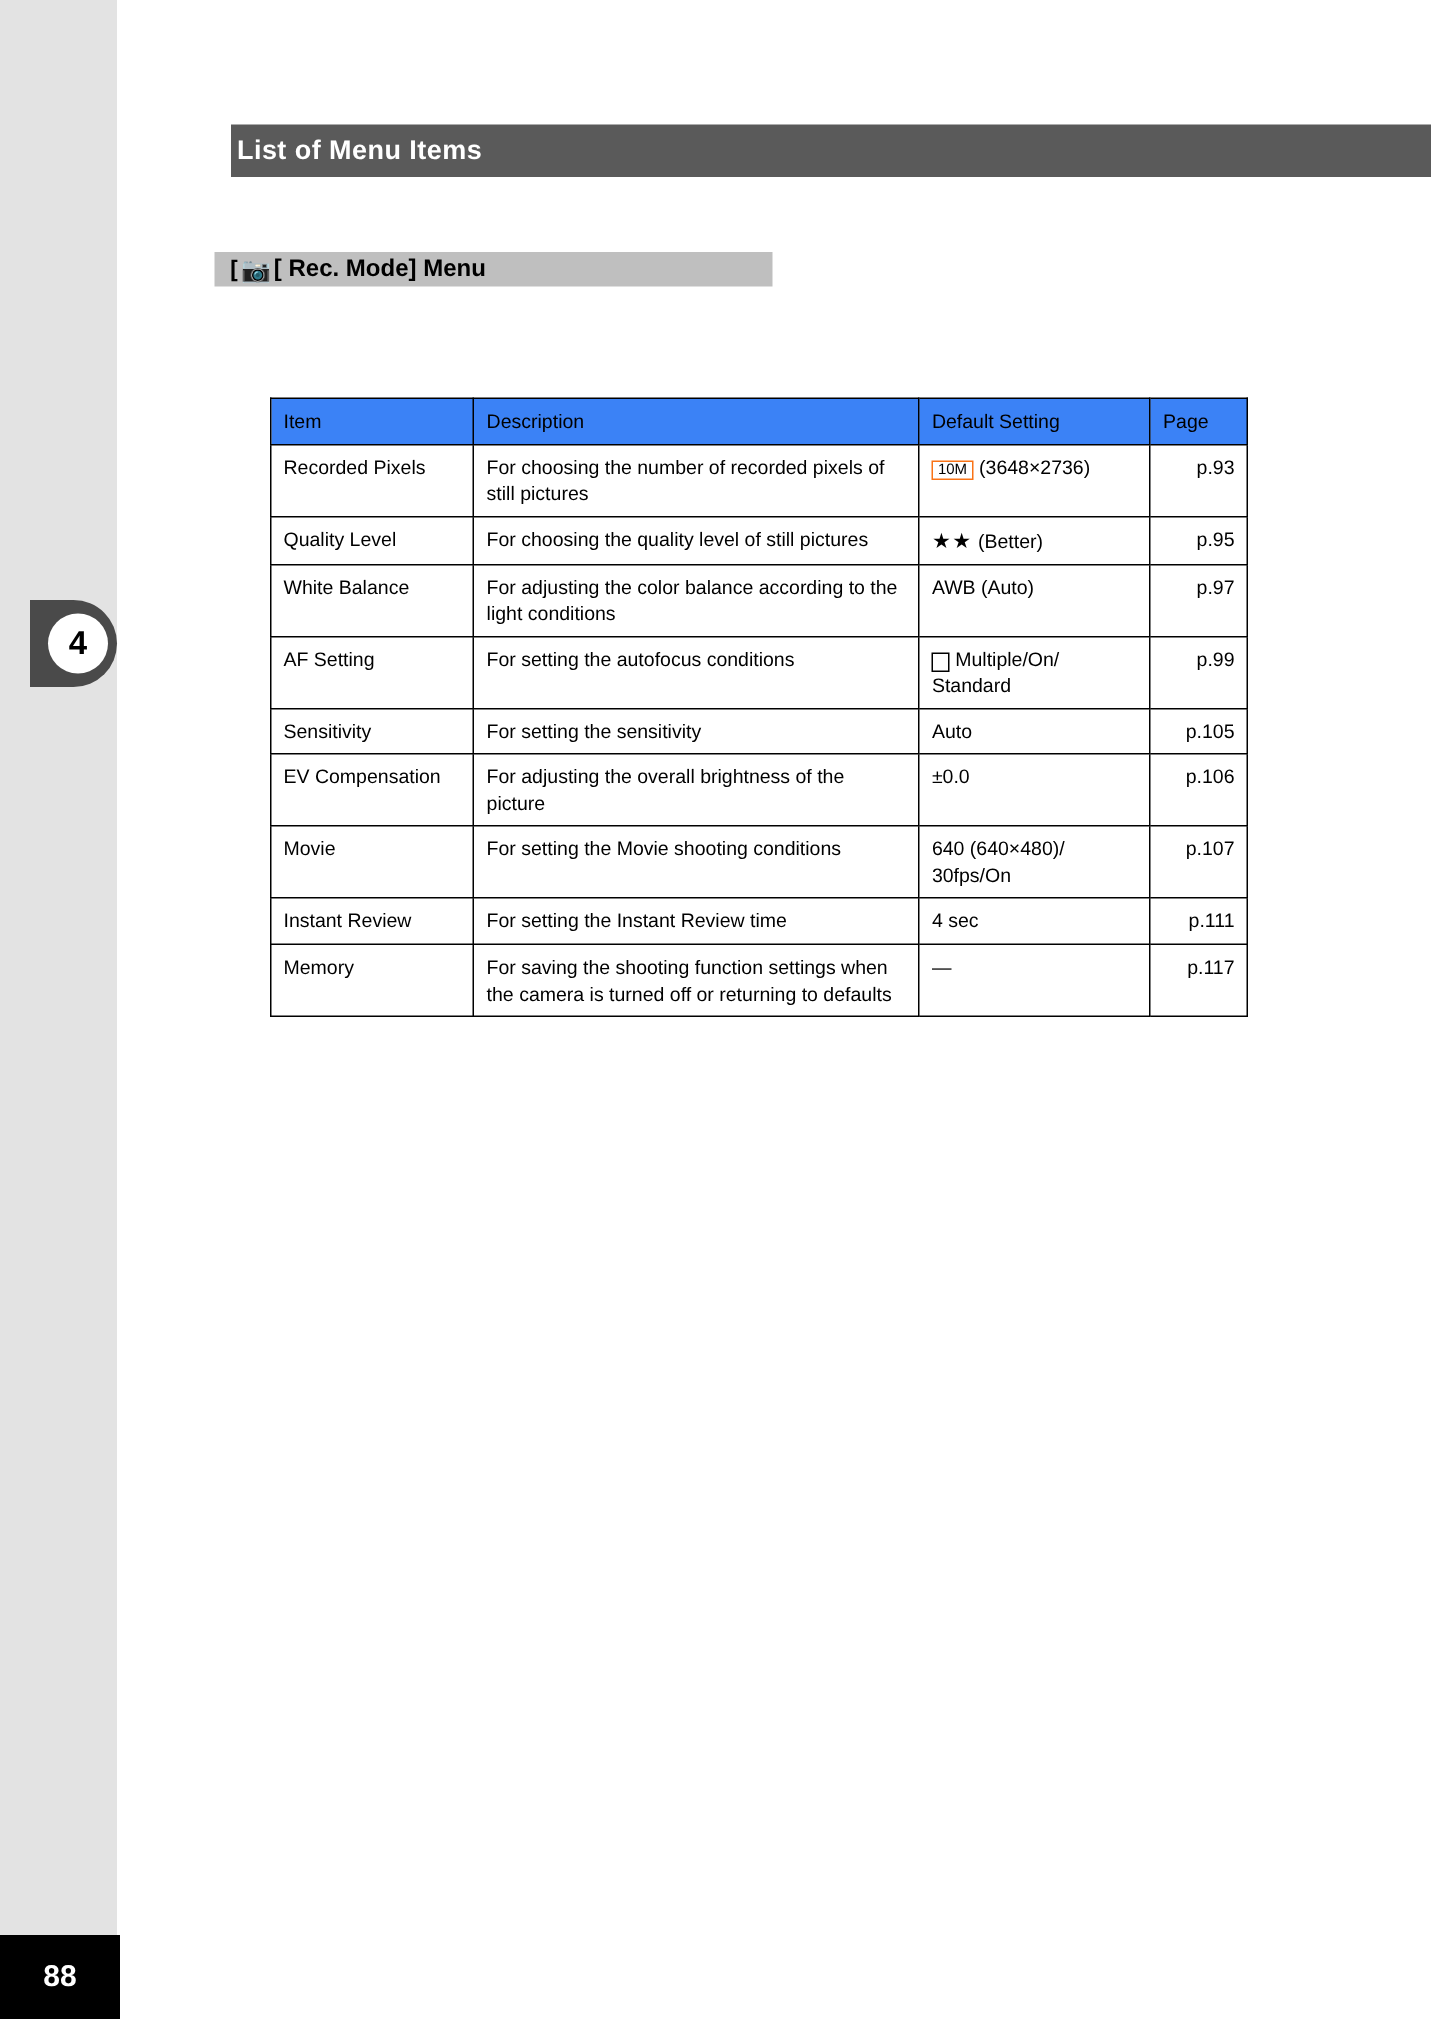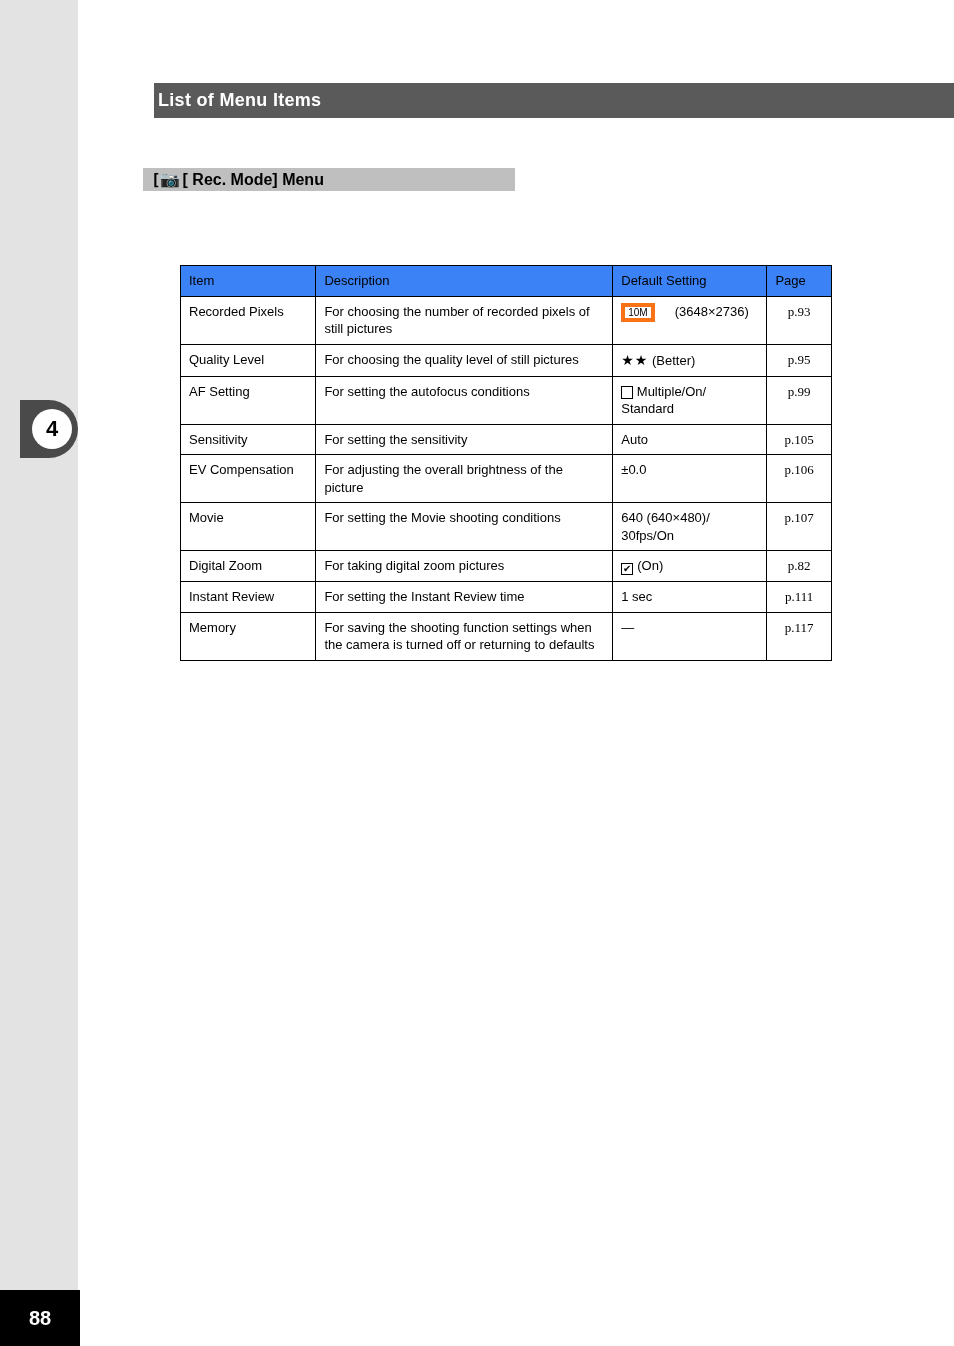--- a/index.html
+++ b/index.html
@@ -12,21 +12,21 @@
   .header-bar { position: absolute; left: 110px; top: 83px; width: 818px; height: 35px; background: #5a5a5a; color: #fff; display: flex; align-items: center; padding-left: 4px; font-size: 18px; font-weight: bold; letter-spacing: 0.3px; margin-left: 44px; }
   .sub-bar { position: absolute; left: 143px; top: 168px; width: 372px; height: 23px; background: #bfbfbf; color: #000; display: flex; align-items: center; padding-left: 8px; font-size: 16px; font-weight: bold; }
   .description { position: absolute; left: 143px; top: 213px; width: 720px; font-size: 13.5px; line-height: 1.45; }
   .table { position: absolute; left: 180px; top: 265px; width: 652px; border-collapse: collapse; font-size: 13px; }
   .table th, .table td { border: 1px solid #000; padding: 6px 8px; text-align: left; vertical-align: top; line-height: 1.35; }
   .table th { background: #3b82f6; font-weight: normal; }
   .col-item { width: 130px; }
   .col-desc { width: 285px; }
   .col-default { width: 148px; }
   .col-page { width: 62px; text-align: center; }
-  .table td.page-cell { text-align: center; font-family: Liberation Serif, serif; }
+  .table td.page-cell { text-align: right; }
   .stars { font-size: 14px; letter-spacing: 1px; }
   .spot-icon { display: inline-block; width: 22px; height: 16px; background: #000; position: relative; border-radius: 2px; vertical-align: -2px; }
   .spot-icon::before { content: ""; position: absolute; left: 6px; top: 3px; width: 10px; height: 10px; border: 2px solid #fff; border-radius: 50%; box-sizing: border-box; }
   .spot-icon::after { content: ""; position: absolute; left: -4px; top: 6px; width: 4px; height: 4px; background: #000; box-shadow: 26px 0 0 #000; }
 </style>
 </head>
 <body>
 
 <div class="page">
 
@@ -52,28 +52,34 @@
         <th class="col-item">Item</th>
         <th class="col-desc">Description</th>
         <th class="col-default">Default Setting</th>
         <th class="col-page">Page</th>
       </tr>
     </thead>
     <tbody>
       <tr>
         <td>Recorded Pixels</td>
         <td>For choosing the number of recorded pixels of still pictures</td>
-        <td><span style="border:4px solid #f97316;padding:0 3px;font-size:10px;margin-right:20px;">10M</span>(3648×2736)</td>
+        <td><span style="border:1px solid #f97316;padding:0 3px;font-size:10px;margin-right:4px;">10M</span>(3648×2736)</td>
         <td class="page-cell">p.93</td>
       </tr>
       <tr>
         <td>Quality Level</td>
         <td>For choosing the quality level of still pictures</td>
         <td><span class="stars">★★</span><span> (Better)</span></td>
         <td class="page-cell">p.95</td>
+      </tr>
+      <tr>
+        <td>White Balance</td>
+        <td>For adjusting the color balance according to the light conditions</td>
+        <td>AWB (Auto)</td>
+        <td class="page-cell">p.97</td>
       </tr>
       <tr>
         <td>AF Setting</td>
         <td>For setting the autofocus conditions</td>
         <td><span style="border:1px solid #000;padding:0 2px;font-size:10px;margin-right:4px;">&nbsp;&nbsp;</span><span>Multiple/On/ Standard</span></td>
         <td class="page-cell">p.99</td>
       </tr>
       <tr>
         <td>Sensitivity</td>
         <td>For setting the sensitivity</td>
@@ -86,29 +92,23 @@
         <td>±0.0</td>
         <td class="page-cell">p.106</td>
       </tr>
       <tr>
         <td>Movie</td>
         <td>For setting the Movie shooting conditions</td>
         <td>640 (640×480)/ 30fps/On</td>
         <td class="page-cell">p.107</td>
       </tr>
       <tr>
-        <td>Digital Zoom</td>
-        <td>For taking digital zoom pictures</td>
-        <td><span style="display:inline-block;width:12px;height:12px;border:1px solid #000;margin-right:4px;vertical-align:-2px;text-align:center;font-size:10px;line-height:10px;">✔</span>(On)</td>
-        <td class="page-cell">p.82</td>
-      </tr>
-      <tr>
         <td>Instant Review</td>
         <td>For setting the Instant Review time</td>
-        <td>1 sec</td>
+        <td>4 sec</td>
         <td class="page-cell">p.111</td>
       </tr>
       <tr>
         <td>Memory</td>
         <td>For saving the shooting function settings when the camera is turned off or returning to defaults</td>
         <td>—</td>
         <td class="page-cell">p.117</td>
       </tr>
     </tbody>
   </table>

